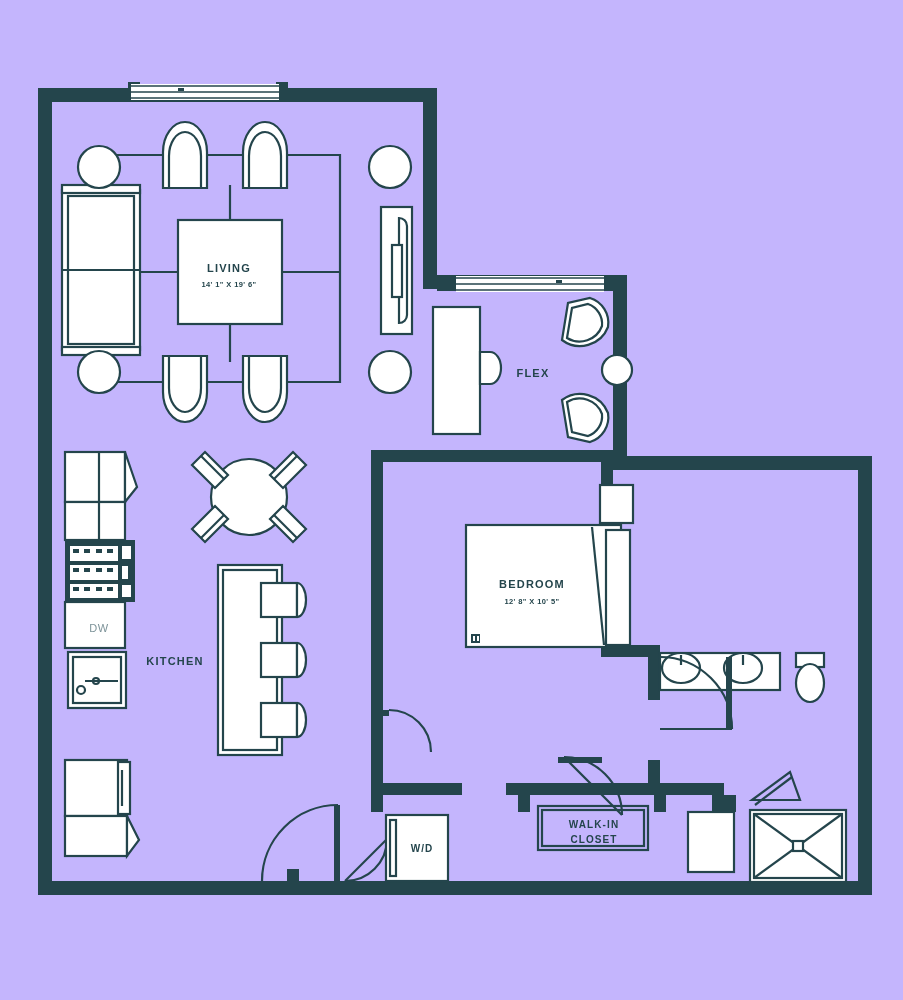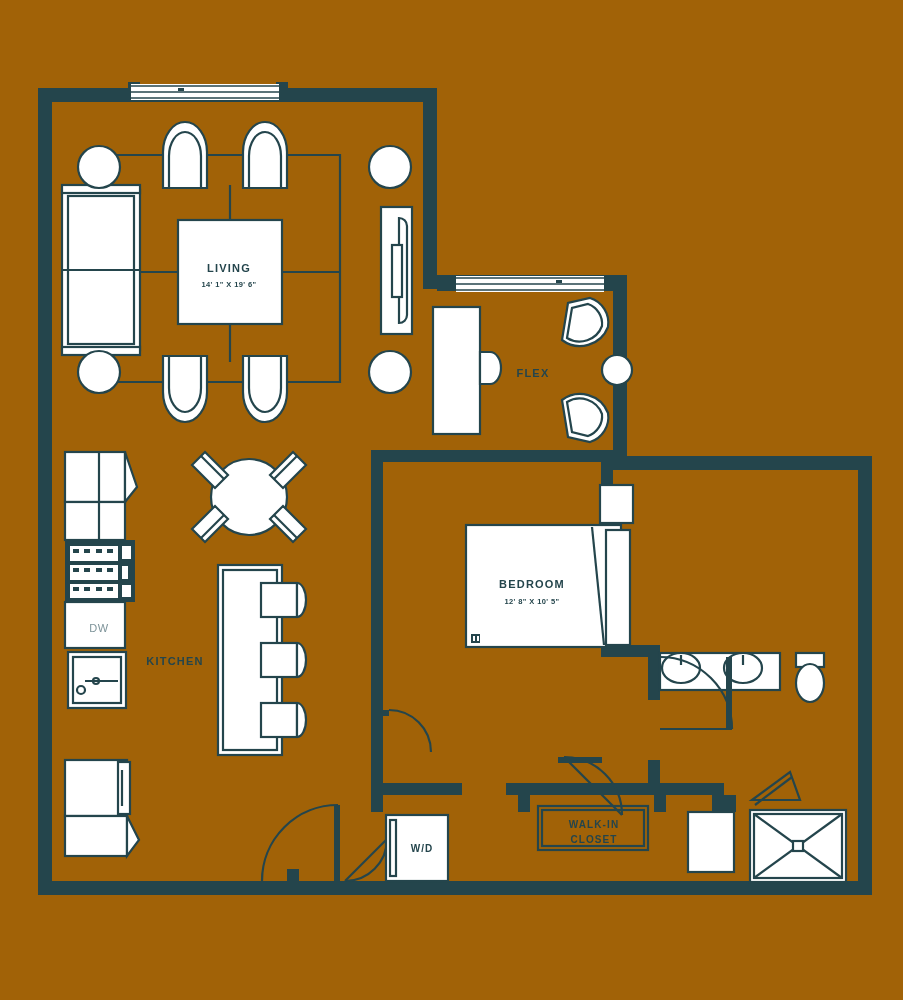--- a/index.html
+++ b/index.html
@@ -10,21 +10,21 @@
   body {
     width: 903px;
     height: 1000px;
     font-family: "Liberation Sans", sans-serif;
     overflow: hidden;
   }
   #floorplan-root {
     position: relative;
     width: 903px;
     height: 1000px;
-    background: #a16207;
+    background: #c4b5fd;
   }
   svg.plan {
     display: block;
     width: 903px;
     height: 1000px;
   }
   .wall { fill: #24454C; }
   .thin { fill: none; stroke: #24454C; stroke-width: 2.2; }
   .thin-h { fill: none; stroke: #24454C; stroke-width: 1.6; }
   .fillwhite { fill: #ffffff; }

